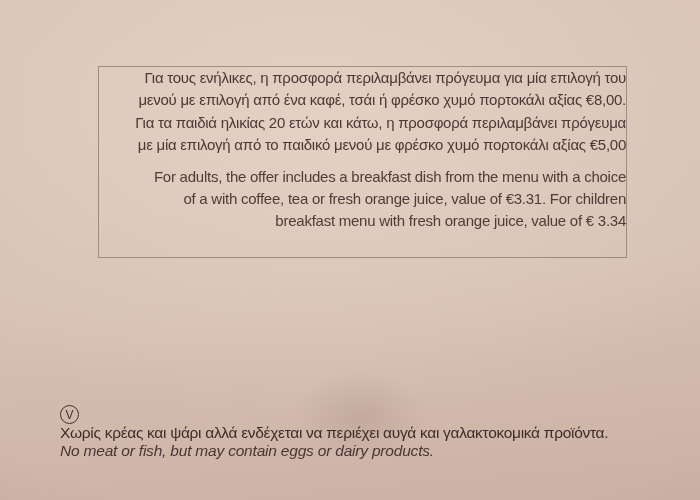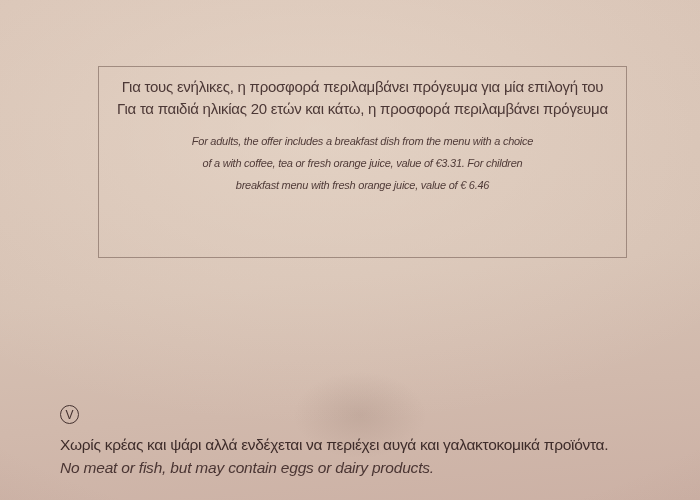--- a/index.html
+++ b/index.html
@@ -22,35 +22,33 @@
       linear-gradient(175deg, #d9c4b6 0%, #d6c1b3 55%, #ccb1a5 100%);
   }
   .offer-box {
     position: absolute;
     left: 98px;
     top: 66px;
     width: 529px;
     height: 192px;
     box-sizing: border-box;
     border: 1px solid rgba(122,100,90,0.62);
-    text-align: center;
-    padding-top: 9px;
+    text-align: right;
   }
   .greek-block {
     margin-bottom: 9px;
   }
   .greek-block .line {
     font-size: 15px;
     line-height: 22.4px;
     letter-spacing: -0.25px;
     white-space: nowrap;
   }
   .english-block .line {
-    font-style: italic;
-    font-size: 11px;
+    font-size: 15px;
     line-height: 22px;
     letter-spacing: -0.25px;
     white-space: nowrap;
     color: #503b38;
   }
   .veg-section {
     position: absolute;
     left: 60px;
     top: 405px;
     width: 600px;
@@ -72,49 +70,50 @@
     line-height: 1;
     color: #453230;
     flex: 0 0 auto;
   }
   .veg-label {
     font-size: 18.5px;
     letter-spacing: -0.2px;
     color: #3f2d2b;
   }
   .veg-greek {
-    margin-top: 12px;
+    margin-top: 0;
     font-size: 15.5px;
     letter-spacing: -0.3px;
     white-space: nowrap;
     color: #3e2c2a;
   }
   .veg-english {
-    margin-top: 5px;
     font-style: italic;
     font-size: 15.5px;
     letter-spacing: -0.2px;
     white-space: nowrap;
     color: #4a3533;
   }
 </style>
 </head>
 <body>
 
 <div class="photo">
 
   <div class="offer-box">
     <div class="greek-block">
       <div class="line">Για τους ενήλικες, η προσφορά περιλαμβάνει πρόγευμα για μία επιλογή του</div>
+      <div class="line">μενού με επιλογή από ένα καφέ, τσάι ή φρέσκο χυμό πορτοκάλι αξίας €8,00.</div>
       <div class="line">Για τα παιδιά ηλικίας 20 ετών και κάτω, η προσφορά περιλαμβάνει πρόγευμα</div>
+      <div class="line">με μία επιλογή από το παιδικό μενού με φρέσκο χυμό πορτοκάλι αξίας €5,00</div>
     </div>
     <div class="english-block">
       <div class="line">For adults, the offer includes a breakfast dish from the menu with a choice</div>
       <div class="line">of a with coffee, tea or fresh orange juice, value of €3.31. For children</div>
-      <div class="line">breakfast menu with fresh orange juice, value of € 6.46</div>
+      <div class="line">breakfast menu with fresh orange juice, value of € 3.34</div>
     </div>
   </div>
 
   <div class="veg-section">
     <div class="veg-header">
       <span class="veg-circle">V</span>
     </div>
     <div class="veg-greek">Χωρίς κρέας και ψάρι αλλά ενδέχεται να περιέχει αυγά και γαλακτοκομικά προϊόντα.</div>
     <div class="veg-english">No meat or fish, but may contain eggs or dairy products.</div>
   </div>

